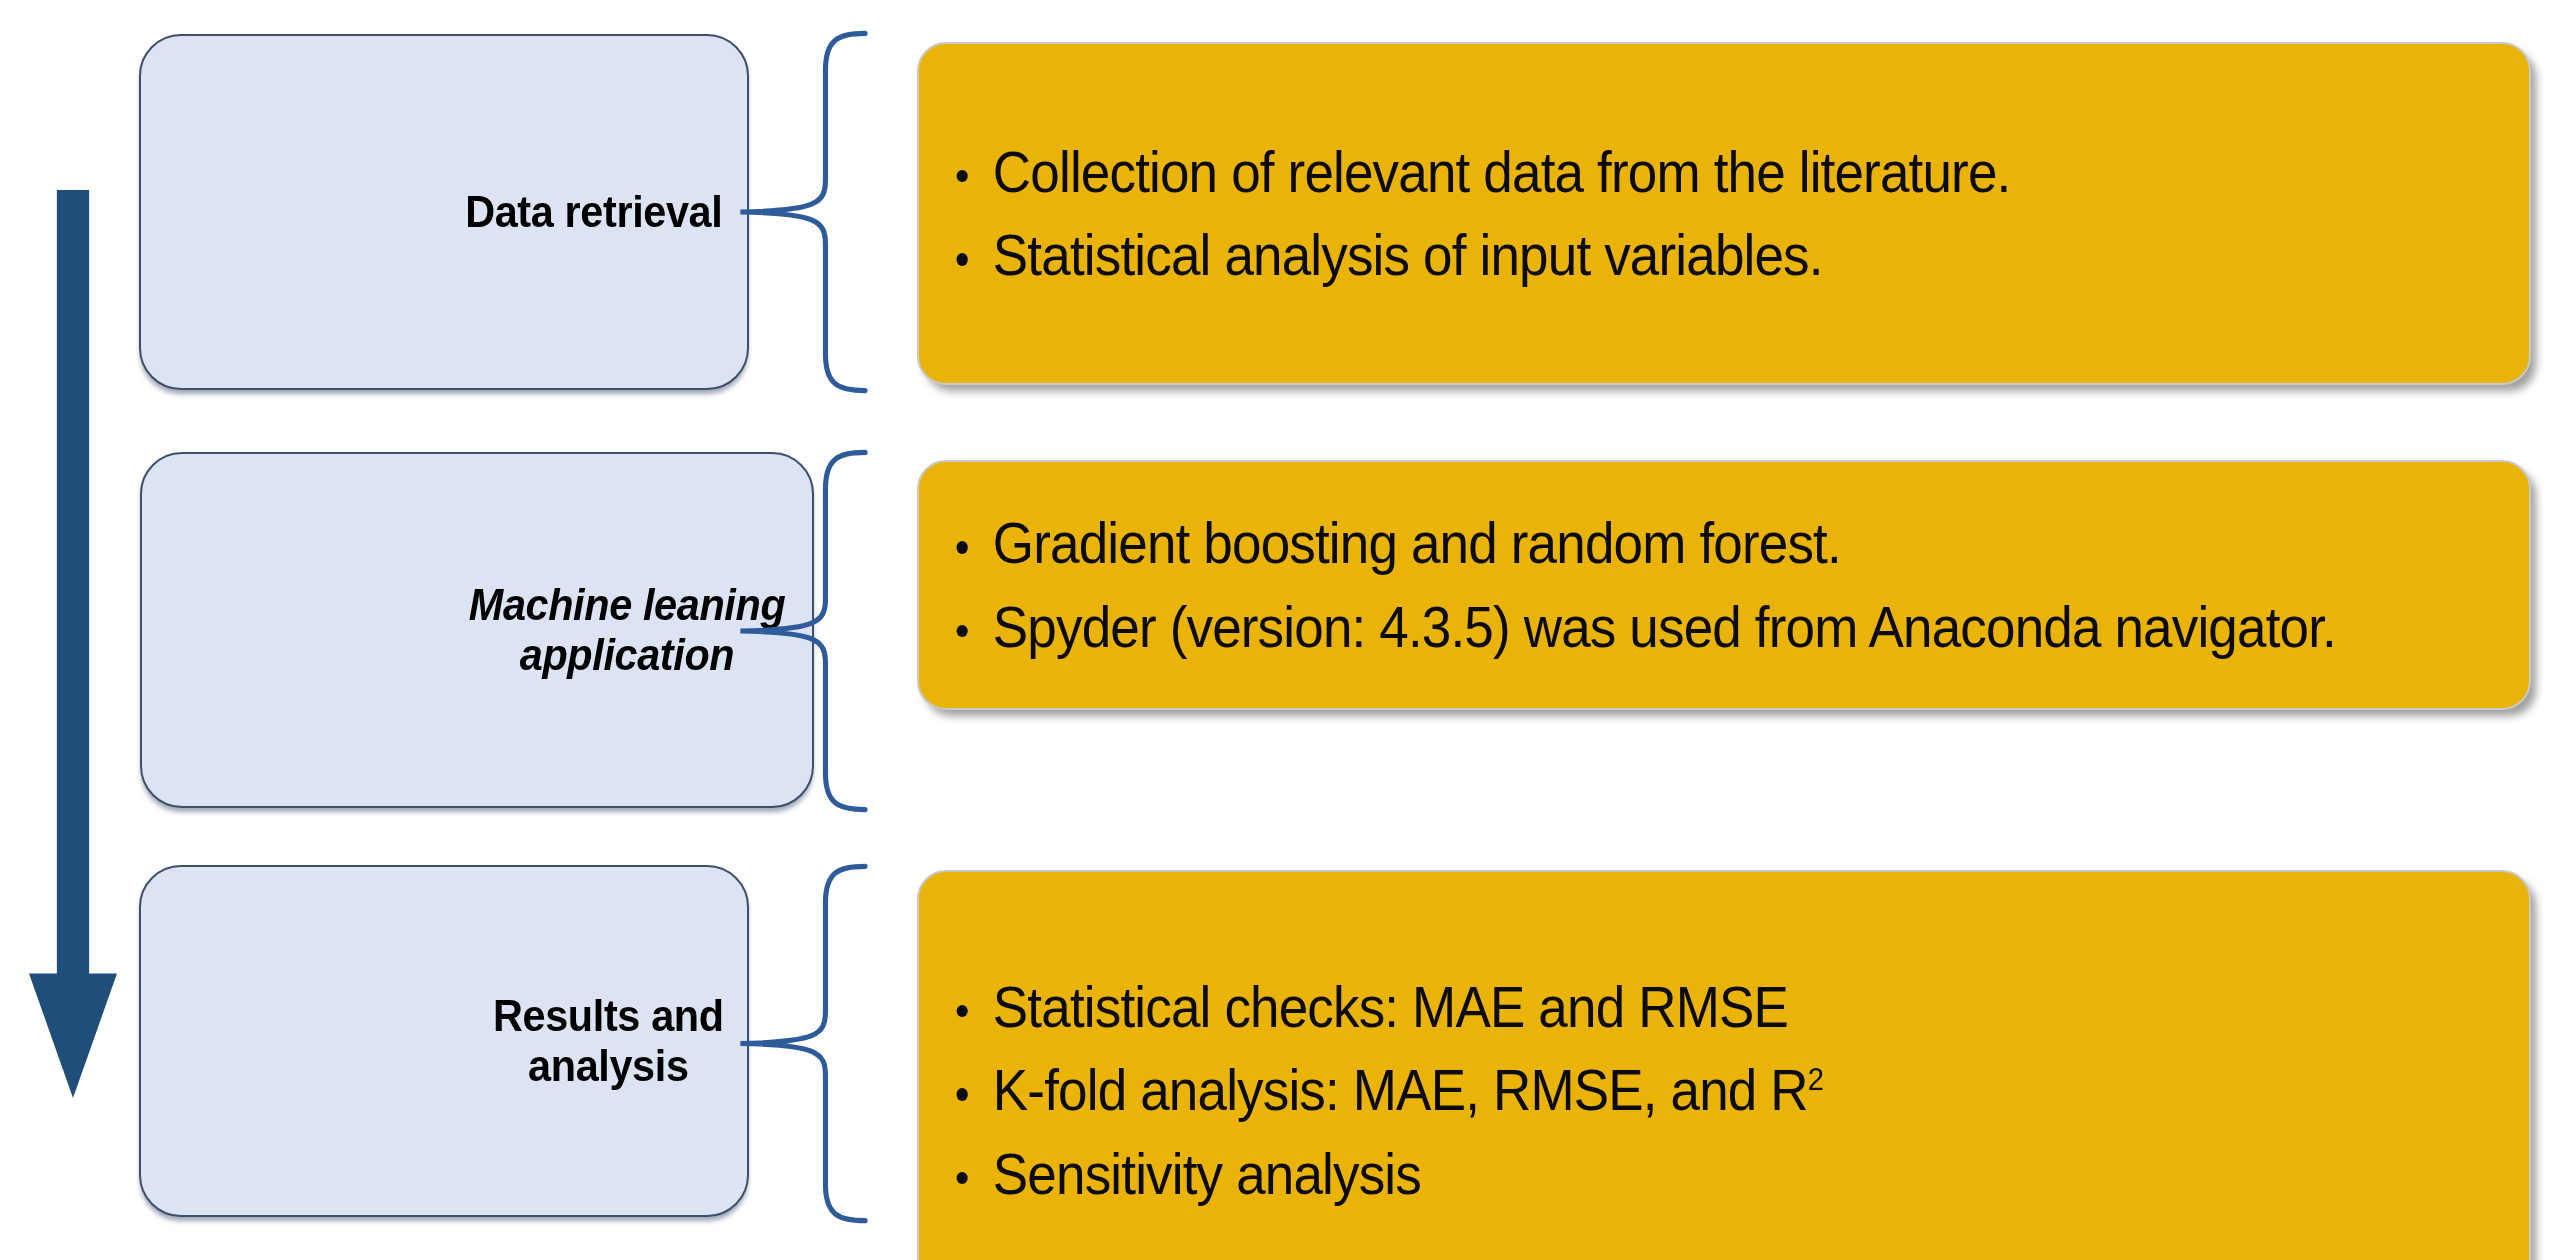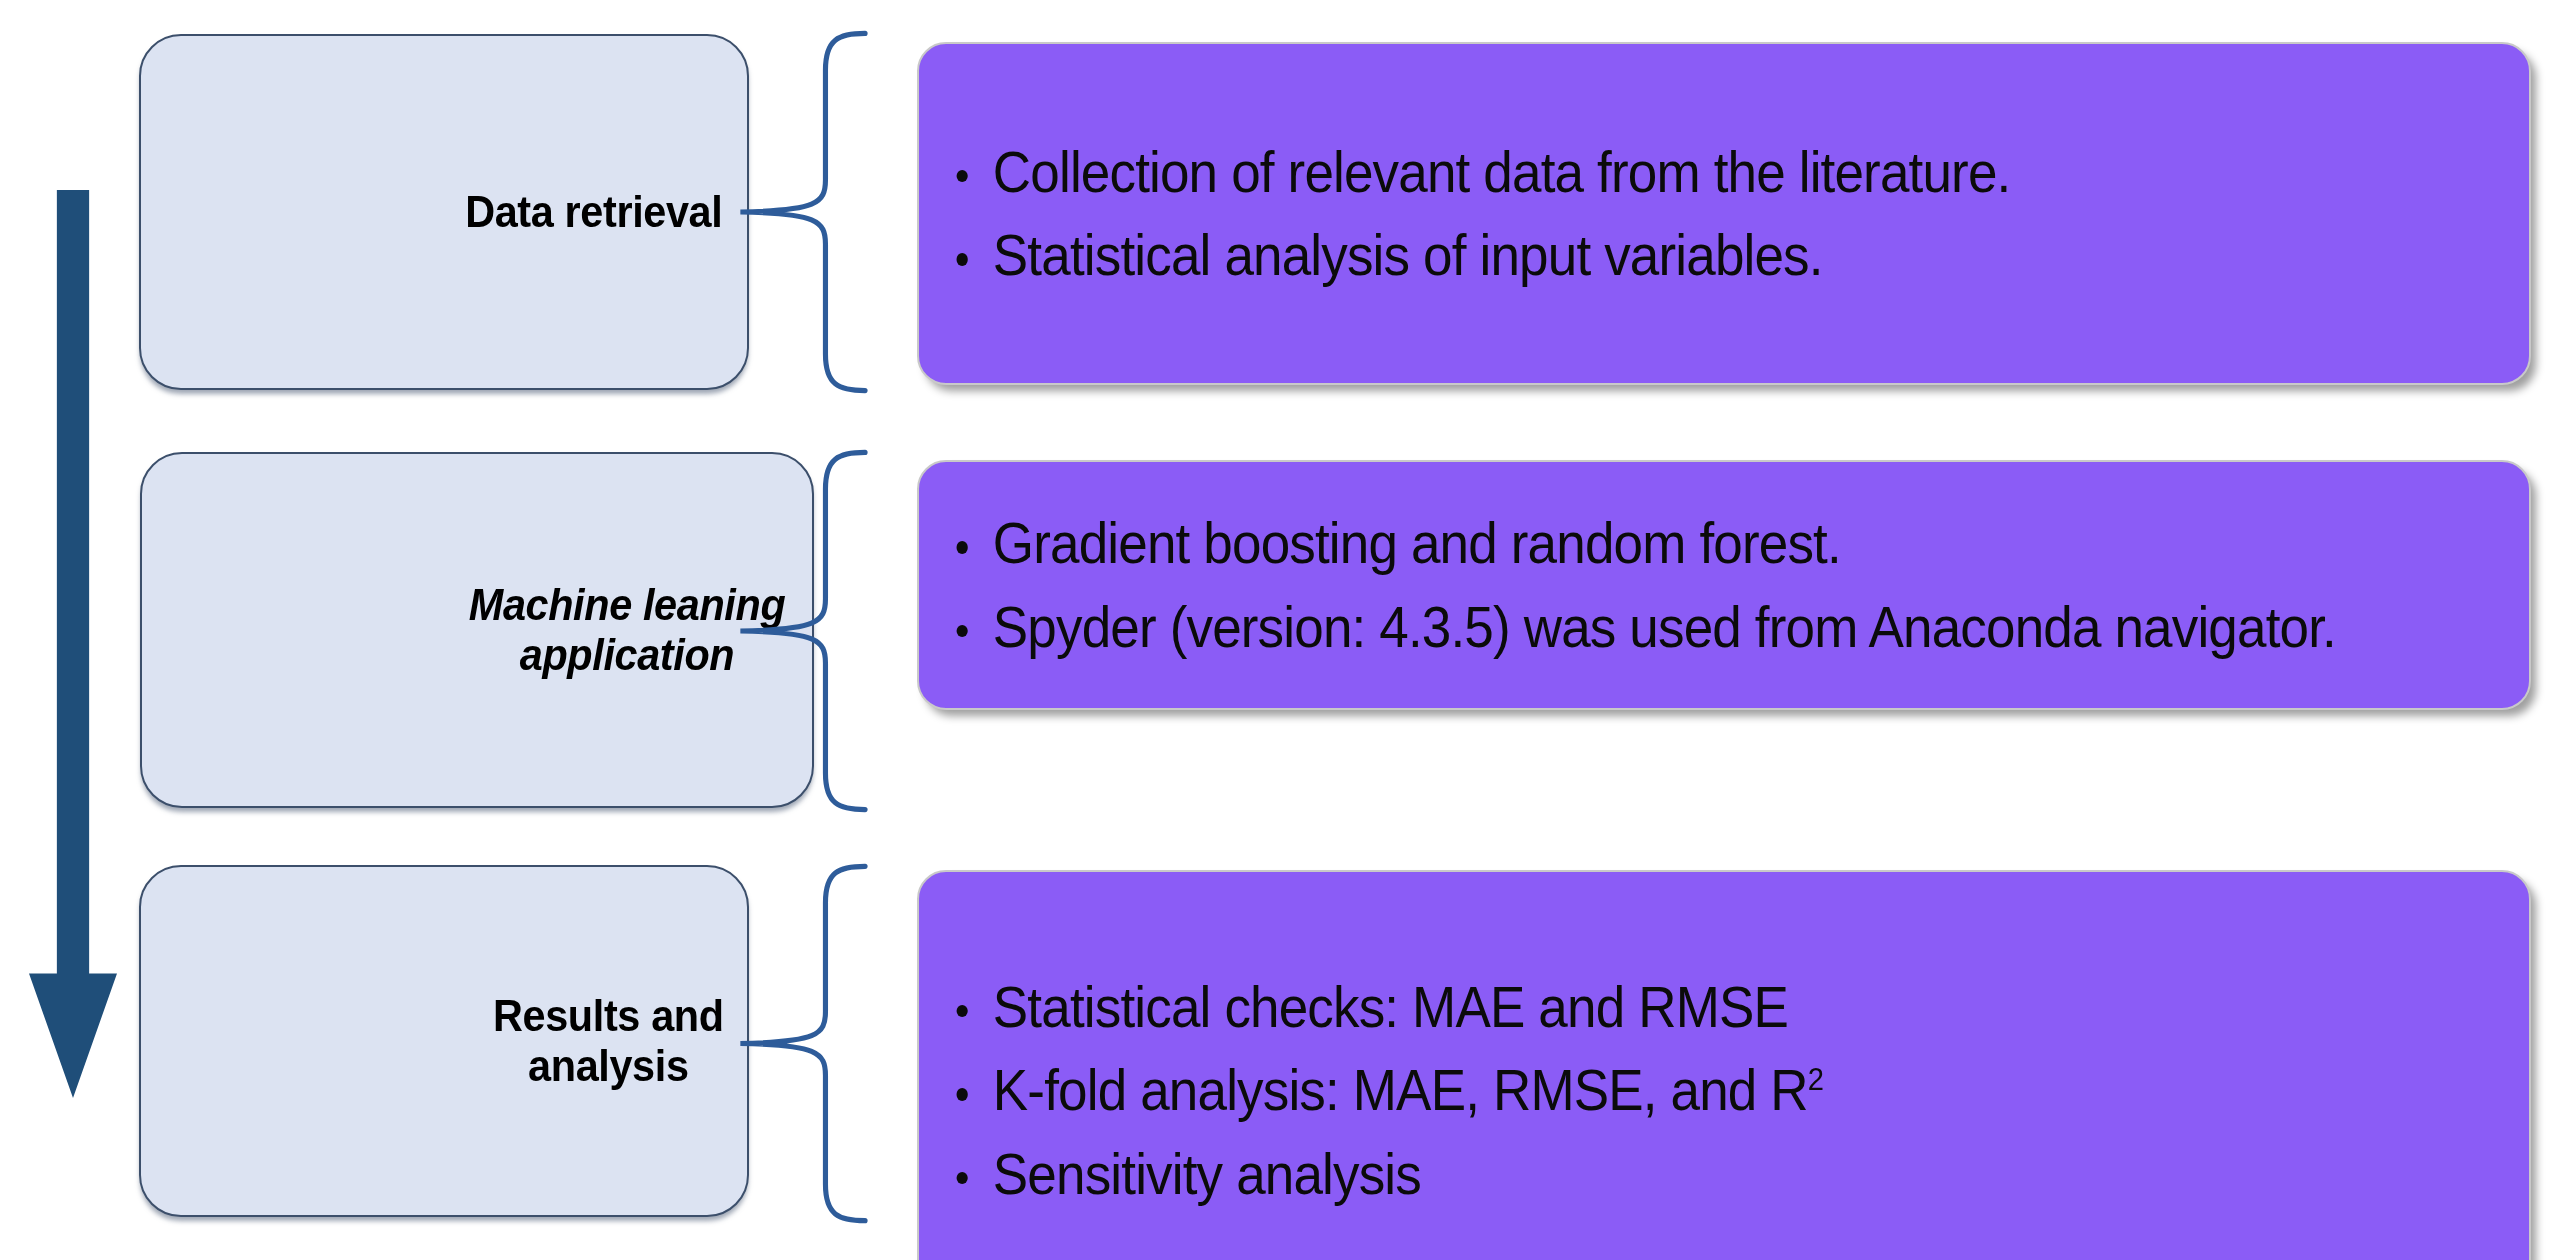--- a/index.html
+++ b/index.html
@@ -39,21 +39,21 @@
     white-space:pre-line;
   }
 
   
   .brace{position:absolute;}
   .brace svg{display:block;width:100%;height:100%;overflow:visible;}
 
   
   .detail-box{
     position:absolute;
-    background:#8b5cf6;
+    background:#eab308;
     border:2.2px solid #C9C9C9;
     border-radius:29px;
     box-shadow:6.6px 7.3px 8px -2.2px rgba(0,0,0,.38);
     box-sizing:border-box;
     display:flex;flex-direction:column;justify-content:center;
     padding:0 32px;
   }
   .bullet-list{list-style:none;margin:0;padding:0;}
   .bullet-item{
     position:relative;

